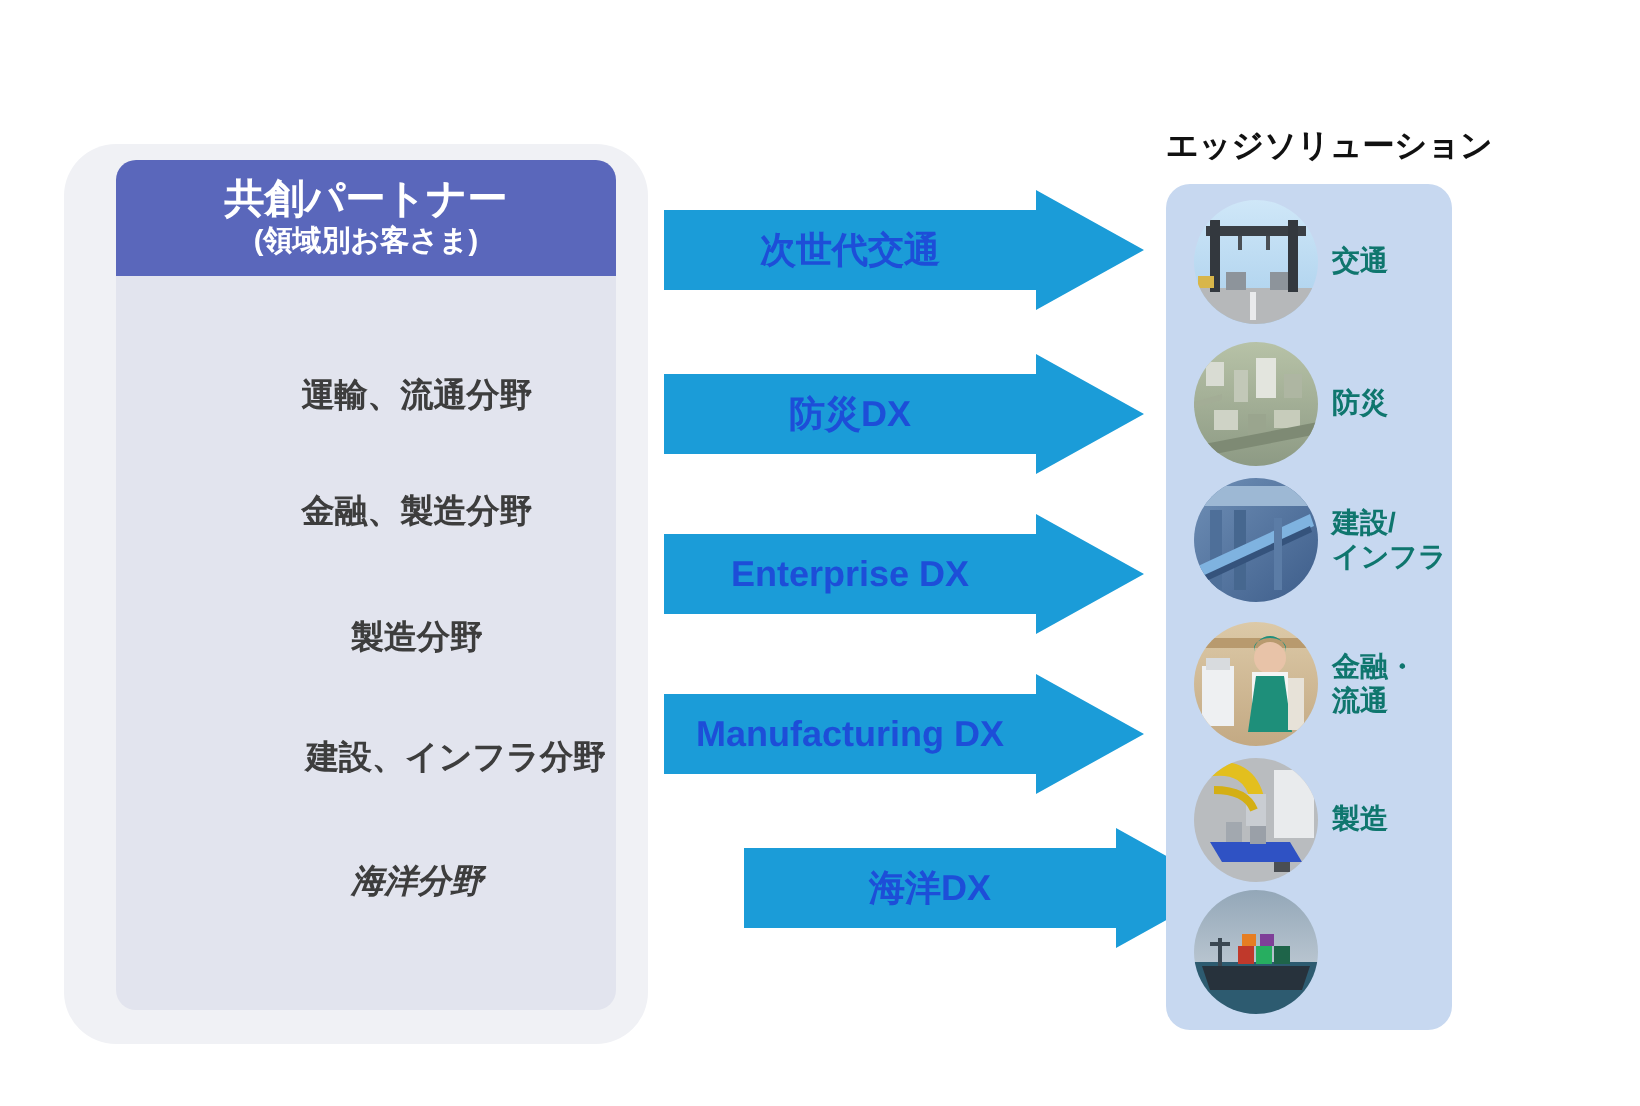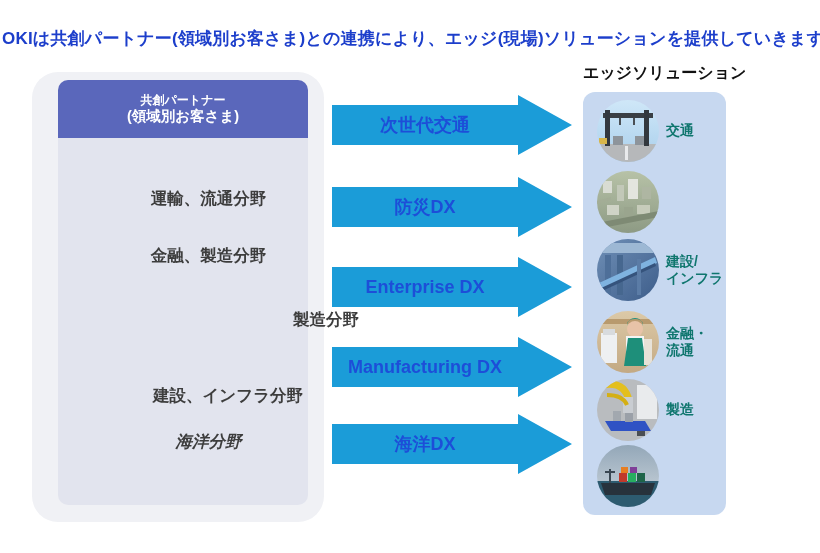--- a/index.html
+++ b/index.html
@@ -20,46 +20,46 @@
   .outer-card {
     position: absolute; left: 32px; top: 72px; width: 292px; height: 450px;
     background: #f0f1f5; border-radius: 26px;
   }
   .partner-header {
     position: absolute; left: 58px; top: 80px; width: 250px; height: 58px;
     background: #5a67bb; border-radius: 10px 10px 0 0;
     display: flex; flex-direction: column; align-items: center; justify-content: center;
     color: #ffffff; font-weight: bold; text-align: center;
   }
-  .partner-header .l1 { font-size: 12px; line-height: 1.25; }
+  .partner-header .l1 { font-size: 20px; line-height: 1.25; }
   .partner-header .l2 { font-size: 14.5px; line-height: 1.2; }
   .partner-body {
     position: absolute; left: 58px; top: 138px; width: 250px; height: 367px;
     background: #e2e4ee; border-radius: 0 0 10px 10px;
   }
   .partner-item {
     position: absolute; left: 58px; width: 301px; height: 22px;
     text-align: center; font-size: 16.5px; font-weight: bold; color: #3d3d3d;
     line-height: 22px; white-space: nowrap;
   }
-  .pi0 { top: 187px; } .pi1 { top: 246px; font-family: Liberation Mono, monospace; } .pi2 { top: 308px; text-align: right; }
-  .pi3 { top: 384px; padding-left: 39px; } .pi4 { top: 430px; font-style: italic; }
+  .pi0 { top: 187px; } .pi1 { top: 246px; font-family: Liberation Mono, monospace; } .pi2 { top: 308px; }
+  .pi3 { top: 368px; padding-left: 39px; } .pi4 { top: 430px; font-style: italic; }
 
   
   .arrow {
     position: absolute; left: 332px; width: 240px; height: 60px;
   }
   .arrow svg { position: absolute; left: 0; top: 0; }
   .arrow .arrow-label {
     position: absolute; left: 0; top: 0; width: 186px; height: 60px;
     display: flex; align-items: center; justify-content: center;
     color: #1d4ed8; font-weight: bold; font-size: 18px; white-space: nowrap;
   }
   .ar0 { top: 95px; } .ar1 { top: 177px; } .ar2 { top: 257px; }
-  .ar3 { top: 337px; } .ar4 { top: 414px; }
+  .ar3 { top: 337px; } .ar4 { top: 414px; margin-left: 40px; }
 
   
   .solutions-header {
     position: absolute; left: 583px; top: 63px;
     font-size: 16px; font-weight: bold; color: #111111; white-space: nowrap;
   }
   .solutions-panel {
     position: absolute; left: 583px; top: 92px; width: 143px; height: 423px;
     background: #c7d8f0; border-radius: 12px;
   }
@@ -74,21 +74,20 @@
     white-space: pre-line; line-height: 1.25;
   }
   .sp0 { top: 100px; } .sp1 { top: 171px; } .sp2 { top: 239px; }
   .sp3 { top: 311px; } .sp4 { top: 379px; } .sp5 { top: 445px; }
 </style>
 </head>
 <body>
 
 <div class="canvas">
 
-  <div class="title">OKIは共創パートナー(領域別お客さま)との連携により、エッジ(現場)ソリューションを提供していきます</div>
 
   <div class="outer-card"></div>
   <div class="partner-header">
     <div class="l1">共創パートナー</div>
     <div class="l2">(領域別お客さま)</div>
   </div>
   <div class="partner-body"></div>
   <div class="partner-item pi0">運輸、流通分野</div>
   <div class="partner-item pi1">金融、製造分野</div>
   <div class="partner-item pi2">製造分野</div>
@@ -165,20 +164,21 @@
       <rect x="20" y="14" width="7" height="16" fill="#c2c8b8"></rect>
       <rect x="31" y="8" width="10" height="20" fill="#e3e5de"></rect>
       <rect x="45" y="16" width="9" height="12" fill="#aeb6a2"></rect>
       <rect x="10" y="34" width="12" height="10" fill="#cfd3c6"></rect>
       <rect x="27" y="36" width="9" height="12" fill="#9aa58e"></rect>
       <rect x="40" y="34" width="13" height="9" fill="#c7ccbb"></rect>
       <polygon points="0,52 62,40 62,46 0,58" fill="#7e8a74"></polygon>
       <polygon points="0,30 14,26 14,29 0,33" fill="#a3ad96"></polygon>
     </svg>
   </div>
+  <div class="sol-label sp1">防災</div>
 
   <div class="sol-photo sp2">
     <svg width="62" height="62" viewBox="0 0 62 62">
       <defs>
           <linearGradient id="infra1" x1="0" y1="0" x2="1" y2="1">
         <stop offset="0" stop-color="#6f8fb6"></stop>
             <stop offset="1" stop-color="#3d5d8a"></stop>
       </linearGradient>
         </defs>
       <rect width="62" height="62" fill="url(#infra1)"></rect>

